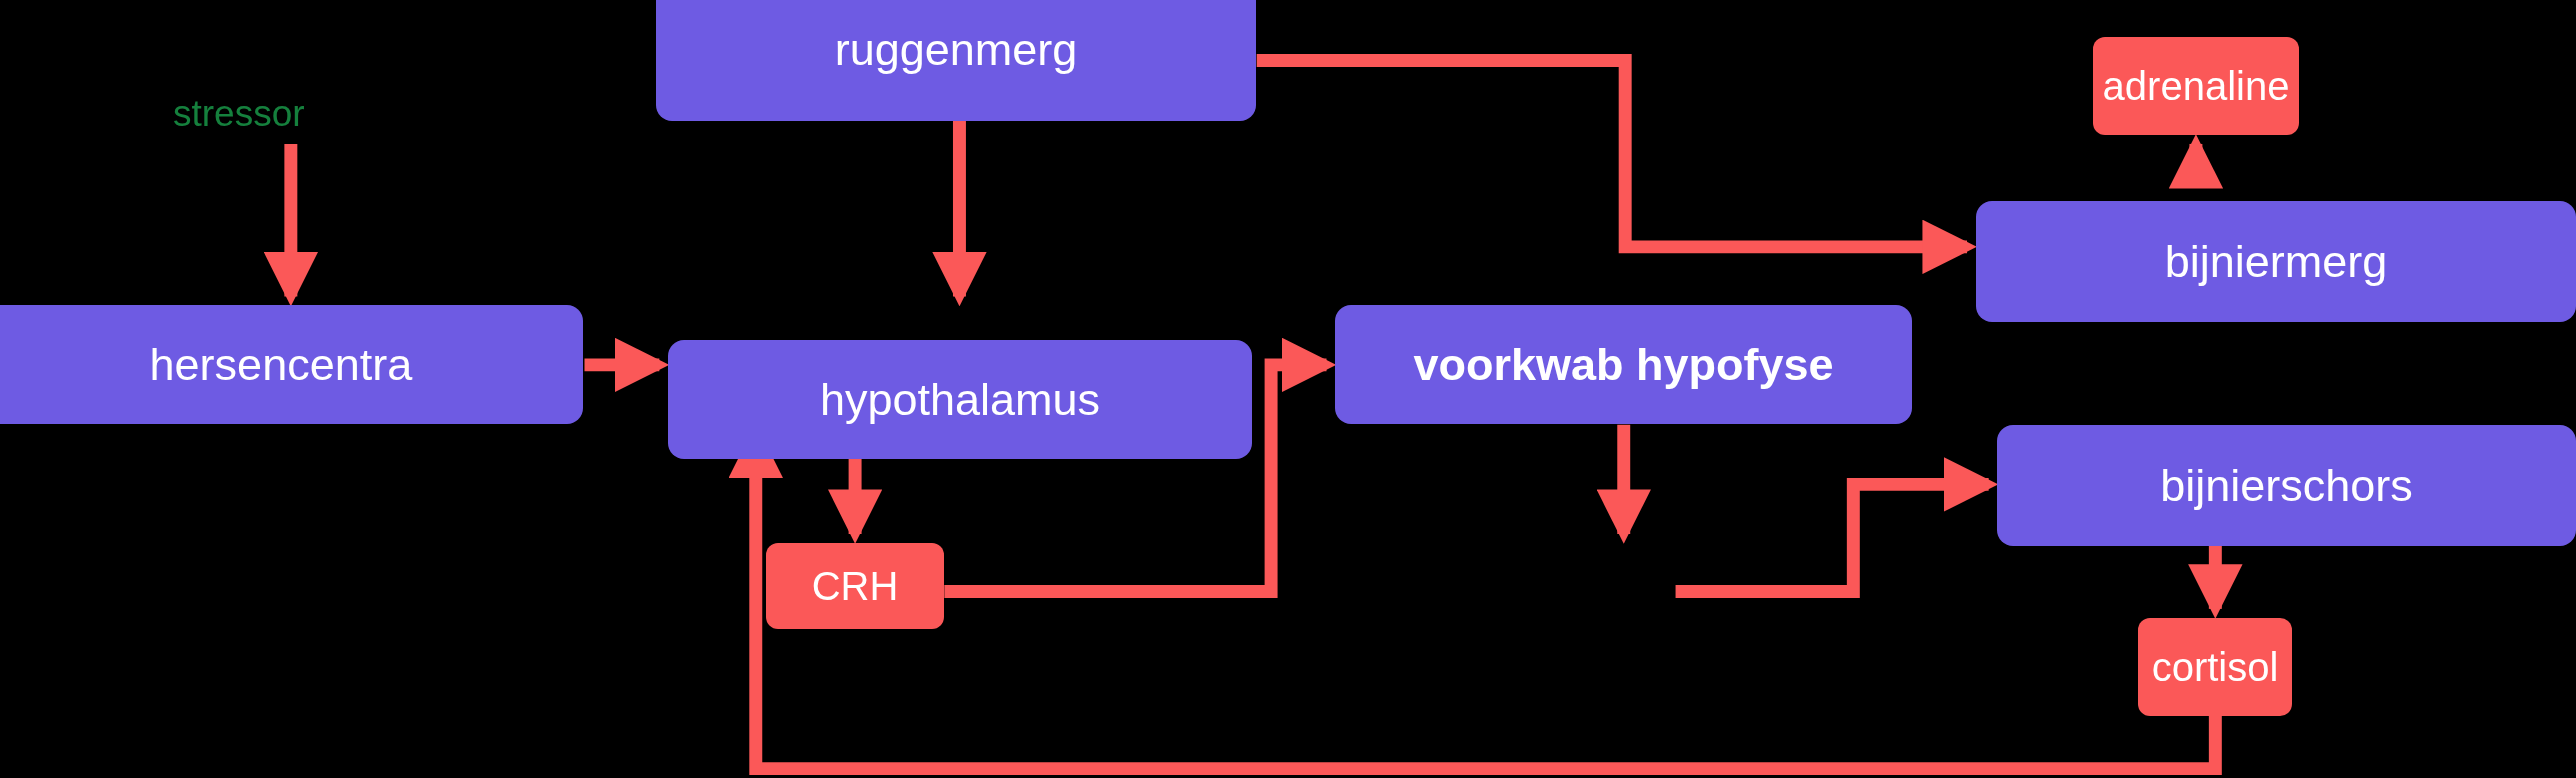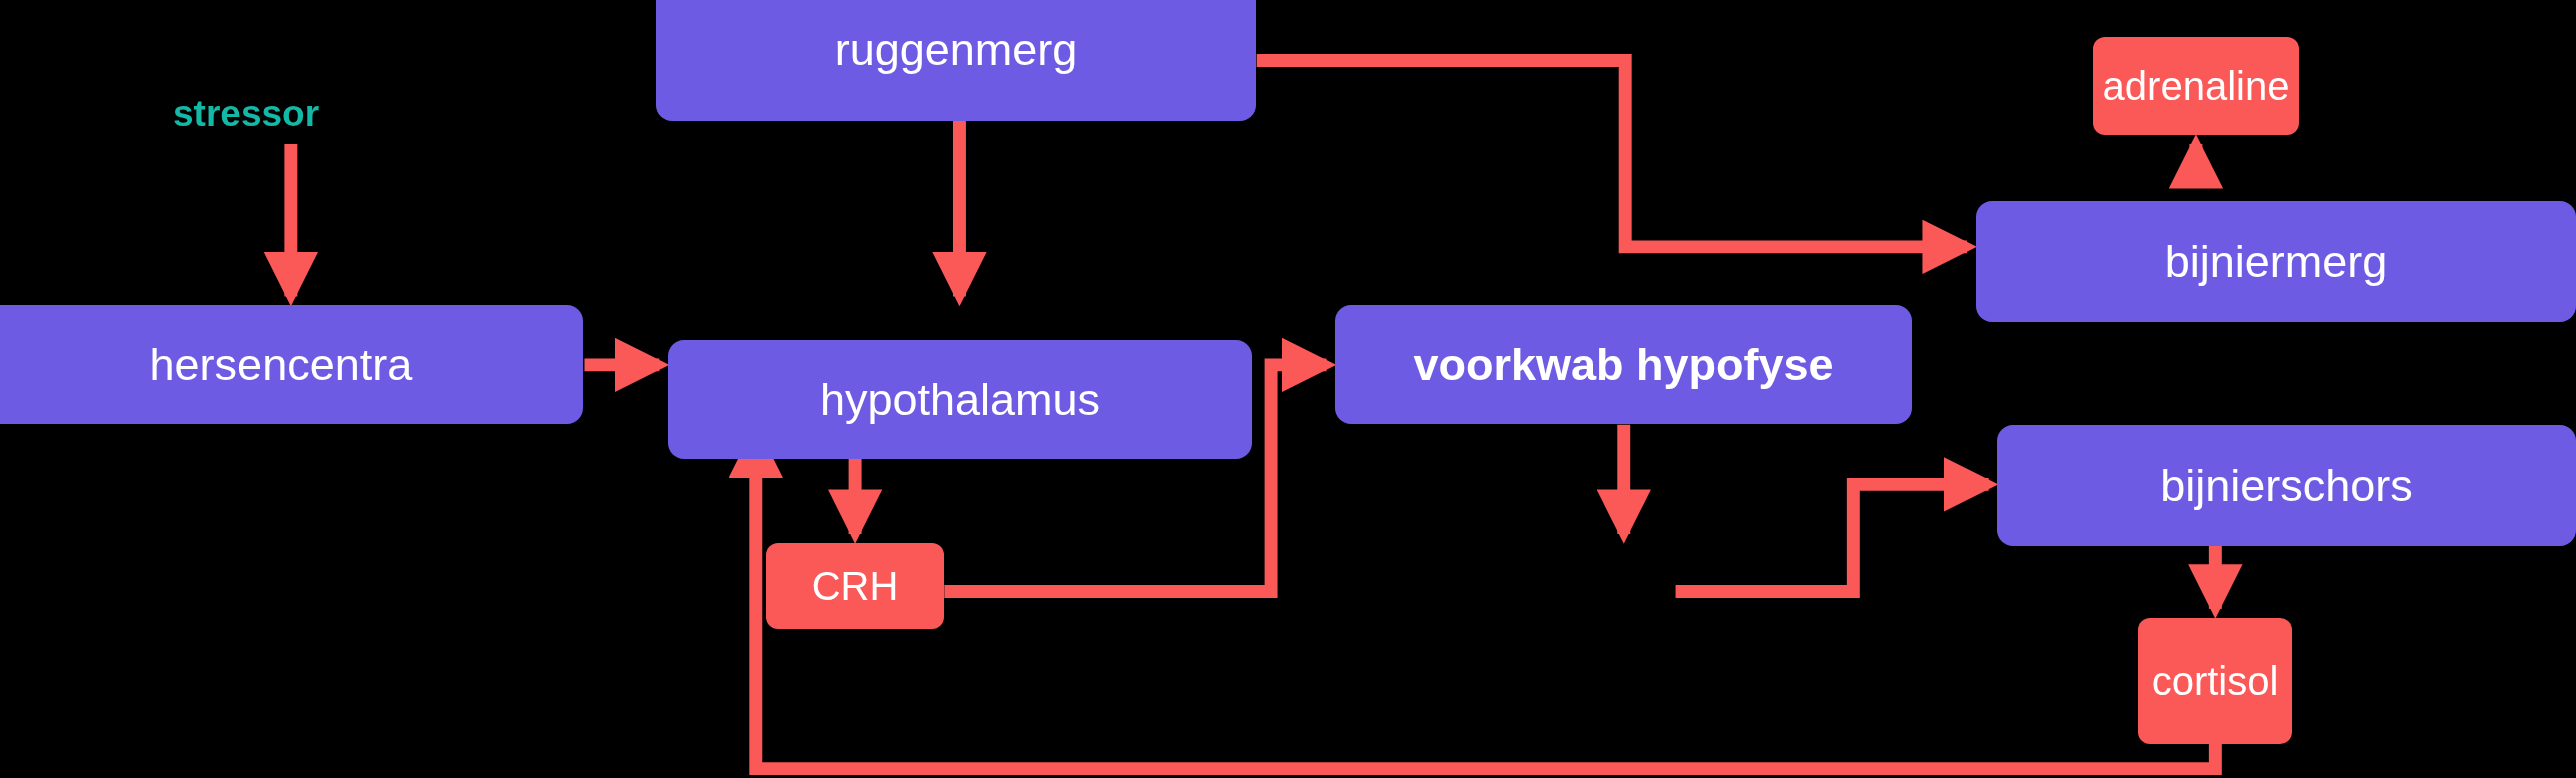--- a/index.html
+++ b/index.html
@@ -38,37 +38,37 @@
     border-radius: 16px;
     font-size: 45px;
   }
   .node.hormone {
     background: #FB5858;
     border-radius: 12px;
     font-size: 40px;
   }
   .label-free {
     position: absolute;
-    color: #14b8a6;
-    font-weight: bold;
+    color: #15803d;
+    font-weight: normal;
     font-size: 37px;
     white-space: nowrap;
     line-height: 1;
   }
   
   #n-hersencentra     { left: -21.6px;  top: 305px; width: 605px;  height: 119px; }
   #n-ruggenmerg       { left: 656px;  top: -23px; width: 600px;  height: 144px; }
   #n-hypothalamus     { left: 668px;  top: 305px; width: 584px;  height: 119px; margin-top: 35px; }
   #n-voorkwab         { left: 1335px; top: 305px; width: 577px;  height: 119px; font-weight: bold; }
   #n-bijniermerg      { left: 1976px; top: 186px; width: 600px;  height: 121px; margin-top: 15px; }
   #n-bijnierschors    { left: 1997px; top: 425px; width: 579px;  height: 121px; }
   #n-adrenaline       { left: 2093px; top: 37px;  width: 206px;  height: 98px; }
   #n-crh              { left: 766px; top: 543px; width: 178px;  height: 86px; }
   #n-acth             { left: 1473px; top: 543px; width: 203px;  height: 98px; }
-  #n-cortisol         { left: 2138px; top: 618px; width: 154px;  height: 126px; }
+  #n-cortisol         { left: 2138px; top: 618px; width: 154px;  height: 98px; }
   #lbl-stressor       { left: 173px;  top: 95px; }
 </style>
 </head>
 <body>
 
 <div id="stage">
 
   <svg id="edges" viewBox="0 0 3579 1081">
     <defs>
       <marker id="ah" viewBox="0 0 10 10" refX="8.2" refY="5" markerWidth="4.2" markerHeight="4.2" orient="auto-start-reverse">

